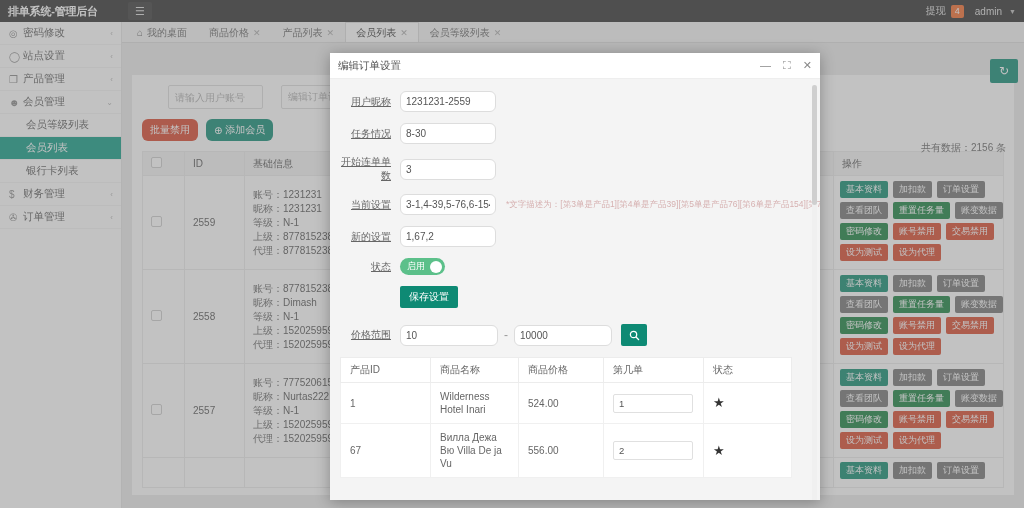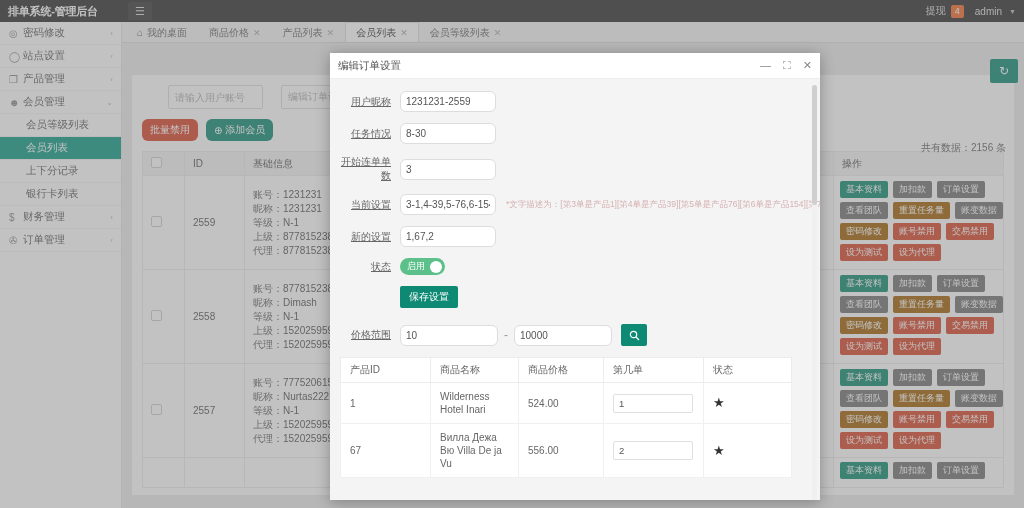--- a/index.html
+++ b/index.html
@@ -111,21 +111,21 @@
   }
   .cb { width: 11px; height: 11px; border: 1px solid #ccc; border-radius: 2px; background: #fff; display: inline-block; cursor: pointer; }
   .info-line { line-height: 14px; white-space: nowrap; }
   .info-k { color: #666; }
   .op-cell { padding: 4px 6px !important; }
   .op-row { display: flex; gap: 5px; margin-bottom: 4px; }
   .opbtn { height: 17px; border-radius: 2px; color: #fff; font-size: 9px;
            display: inline-flex; align-items: center; padding: 0 6px; cursor: pointer; white-space: nowrap; }
   .c-green { background: #0e8a6e; }
   .c-blue  { background: #737373; }
-  .c-gold  { background: #a16207; font-family: Liberation Serif, serif; }
+  .c-gold  { background: #15803d; font-family: Liberation Serif, serif; }
   .c-red   { background: #d9472a; }
 
   
   .dim { position: absolute; left: 0; top: 0; width: 1024px; height: 508px;
          background: rgba(120,120,120,0.45); }
 
   
   .modal {
     position: absolute; left: 330px; top: 53px; width: 490px; height: 447px;
     background: #f4f4f4; box-shadow: 0 2px 14px rgba(0,0,0,0.3);
@@ -215,21 +215,20 @@
       <span class="ni-label">产品管理</span>
       <span class="ni-arrow">‹</span>
     </div>
     <div class="nav-item">
       <span class="ni-icon">☻</span>
       <span class="ni-label">会员管理</span>
       <span class="ni-arrow">⌄</span>
     </div>
     <div class="sub-item">会员等级列表</div>
     <div class="sub-item active">会员列表</div>
-    <div class="sub-item">上下分记录</div>
     <div class="sub-item">银行卡列表</div>
     <div class="nav-item">
       <span class="ni-icon">$</span>
       <span class="ni-label">财务管理</span>
       <span class="ni-arrow">‹</span>
     </div>
     <div class="nav-item">
       <span class="ni-icon">✇</span>
       <span class="ni-label">订单管理</span>
       <span class="ni-arrow">‹</span>

